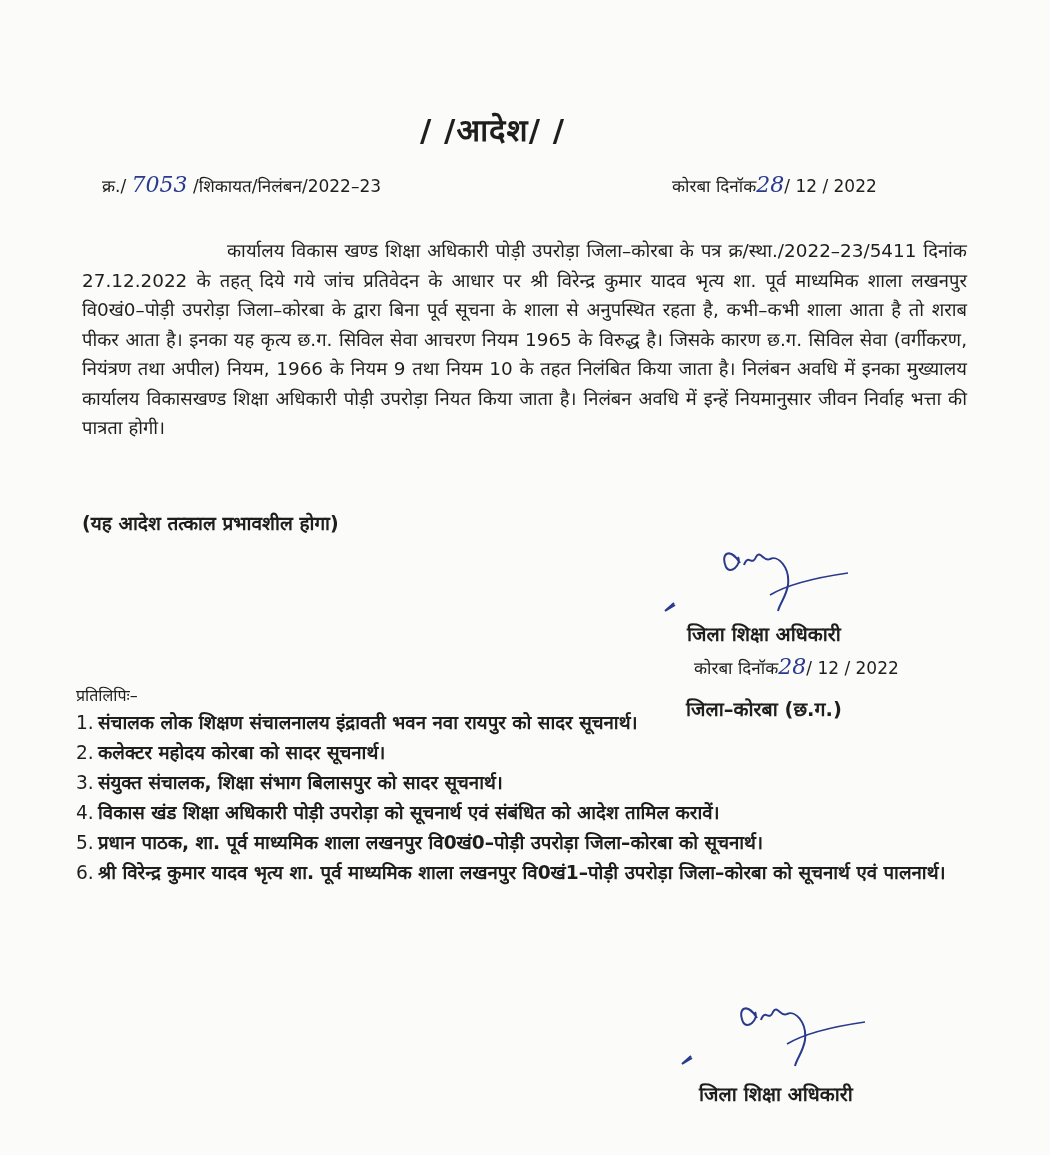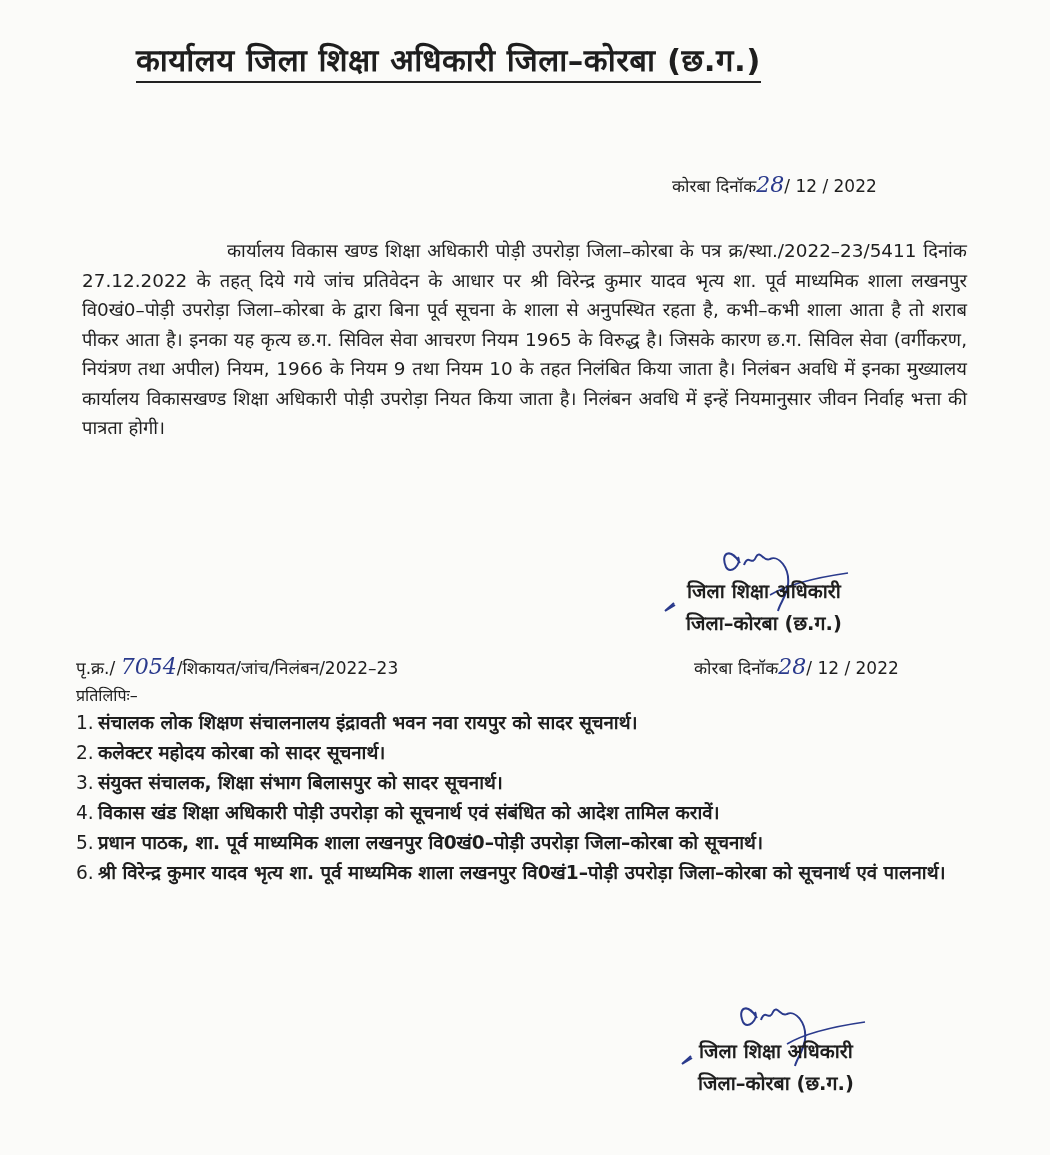--- a/index.html
+++ b/index.html
@@ -22,56 +22,58 @@
     .ref { font-size: 17px; }
     .hand { color: #2a3a8c; font-family: "DejaVu Serif", serif; font-style: italic; font-size: 22px; }
     .para {
       left: 82px; top: 236px; width: 885px; font-size: 18.4px; line-height: 29.5px;
       text-align: justify; white-space: normal; text-indent: 145px;
     }
     .effect { left: 82px; top: 510px; font-size: 19px; font-weight: bold; }
     .sig {
       font-size: 19.5px; font-weight: bold; text-align: center;
     }
-    .sig .line { display: block; line-height: 32px; }
+    .sig .line { display: block; line-height: 32px; margin-top: 43px; }
     .scribble { position: absolute; }
     .copy-head { left: 76px; top: 684px; font-size: 16px; }
     .copy-list { left: 76px; top: 708px; width: 900px; font-size: 18.6px; line-height: 30px; white-space: normal; }
     .copy-item { display: flex; }
     .copy-item .num { width: 22px; flex: none; }
     .copy-item .txt { flex: 1; font-weight: bold; }
   </style>
 </head>
 <body>
 
 <div class="page">
 
-  <div class="abs title">कार्यालय जिला शिक्षा अधिकारी जिला–कोरबा (छ.ग.)</div>
+  <div class="abs order">/ /आदेश/ /</div>
 
+  <div class="abs ref" style="left:102px; top:172px;">
+    <span>क्र./</span>
+    <span class="hand">7053</span>
+    <span>/शिकायत/निलंबन/2022–23</span>
+  </div>
   <div class="abs ref" style="left:672px; top:172px;">
     <span>कोरबा दिनॉक</span><span class="hand">28</span><span>/ 12 / 2022</span>
   </div>
 
   <div class="abs para">कार्यालय विकास खण्ड शिक्षा अधिकारी पोड़ी उपरोड़ा जिला–कोरबा के पत्र क्र/स्था./2022–23/5411 दिनांक 27.12.2022 के तहत् दिये गये जांच प्रतिवेदन के आधार पर श्री विरेन्द्र कुमार यादव भृत्य शा. पूर्व माध्यमिक शाला लखनपुर वि0खं0–पोड़ी उपरोड़ा जिला–कोरबा के द्वारा बिना पूर्व सूचना के शाला से अनुपस्थित रहता है, कभी–कभी शाला आता है तो शराब पीकर आता है। इनका यह कृत्य छ.ग. सिविल सेवा आचरण नियम 1965 के विरुद्ध है। जिसके कारण छ.ग. सिविल सेवा (वर्गीकरण, नियंत्रण तथा अपील) नियम, 1966 के नियम 9 तथा नियम 10 के तहत निलंबित किया जाता है। निलंबन अवधि में इनका मुख्यालय कार्यालय विकासखण्ड शिक्षा अधिकारी पोड़ी उपरोड़ा नियत किया जाता है। निलंबन अवधि में इन्हें नियमानुसार जीवन निर्वाह भत्ता की पात्रता होगी।</div>
 
+  <div class="abs effect">(यह आदेश तत्काल प्रभावशील होगा)</div>
 
   <svg class="scribble" style="left:660px; top:545px;" width="190" height="70" viewBox="0 0 190 70">
     <path d="M15 60 L5 66 M5 66 L14 58" stroke="#2a3a8c" stroke-width="2" fill="none"></path>
     <path d="M80 18 C70 2 60 8 66 22 C70 30 82 20 78 12 M84 20 C88 8 92 22 96 12 C100 4 104 18 110 14 C118 10 130 22 128 40 C126 52 120 58 118 66" stroke="#2a3a8c" stroke-width="2" fill="none"></path>
     <path d="M110 50 C130 38 160 32 188 28" stroke="#2a3a8c" stroke-width="1.6" fill="none"></path>
   </svg>
   <div class="abs sig" style="left:686px; top:576px;">
     <span class="line">जिला शिक्षा अधिकारी</span>
     <span class="line">जिला–कोरबा (छ.ग.)</span>
   </div>
 
-  <div class="abs ref" style="left:76px; top:654px;">
-    <span>पृ.क्र./</span>
-    <span class="hand">7054</span><span>/शिकायत/जांच/निलंबन/2022–23</span>
-  </div>
   <div class="abs ref" style="left:694px; top:654px;">
     <span>कोरबा दिनॉक</span><span class="hand">28</span><span>/ 12 / 2022</span>
   </div>
 
   <div class="abs copy-head">प्रतिलिपिः–</div>
 
   <div class="abs copy-list">
     <div class="copy-item">
         <span class="num">1.</span>
         <span class="txt">संचालक लोक शिक्षण संचालनालय इंद्रावती भवन नवा रायपुर को सादर सूचनार्थ।</span>

